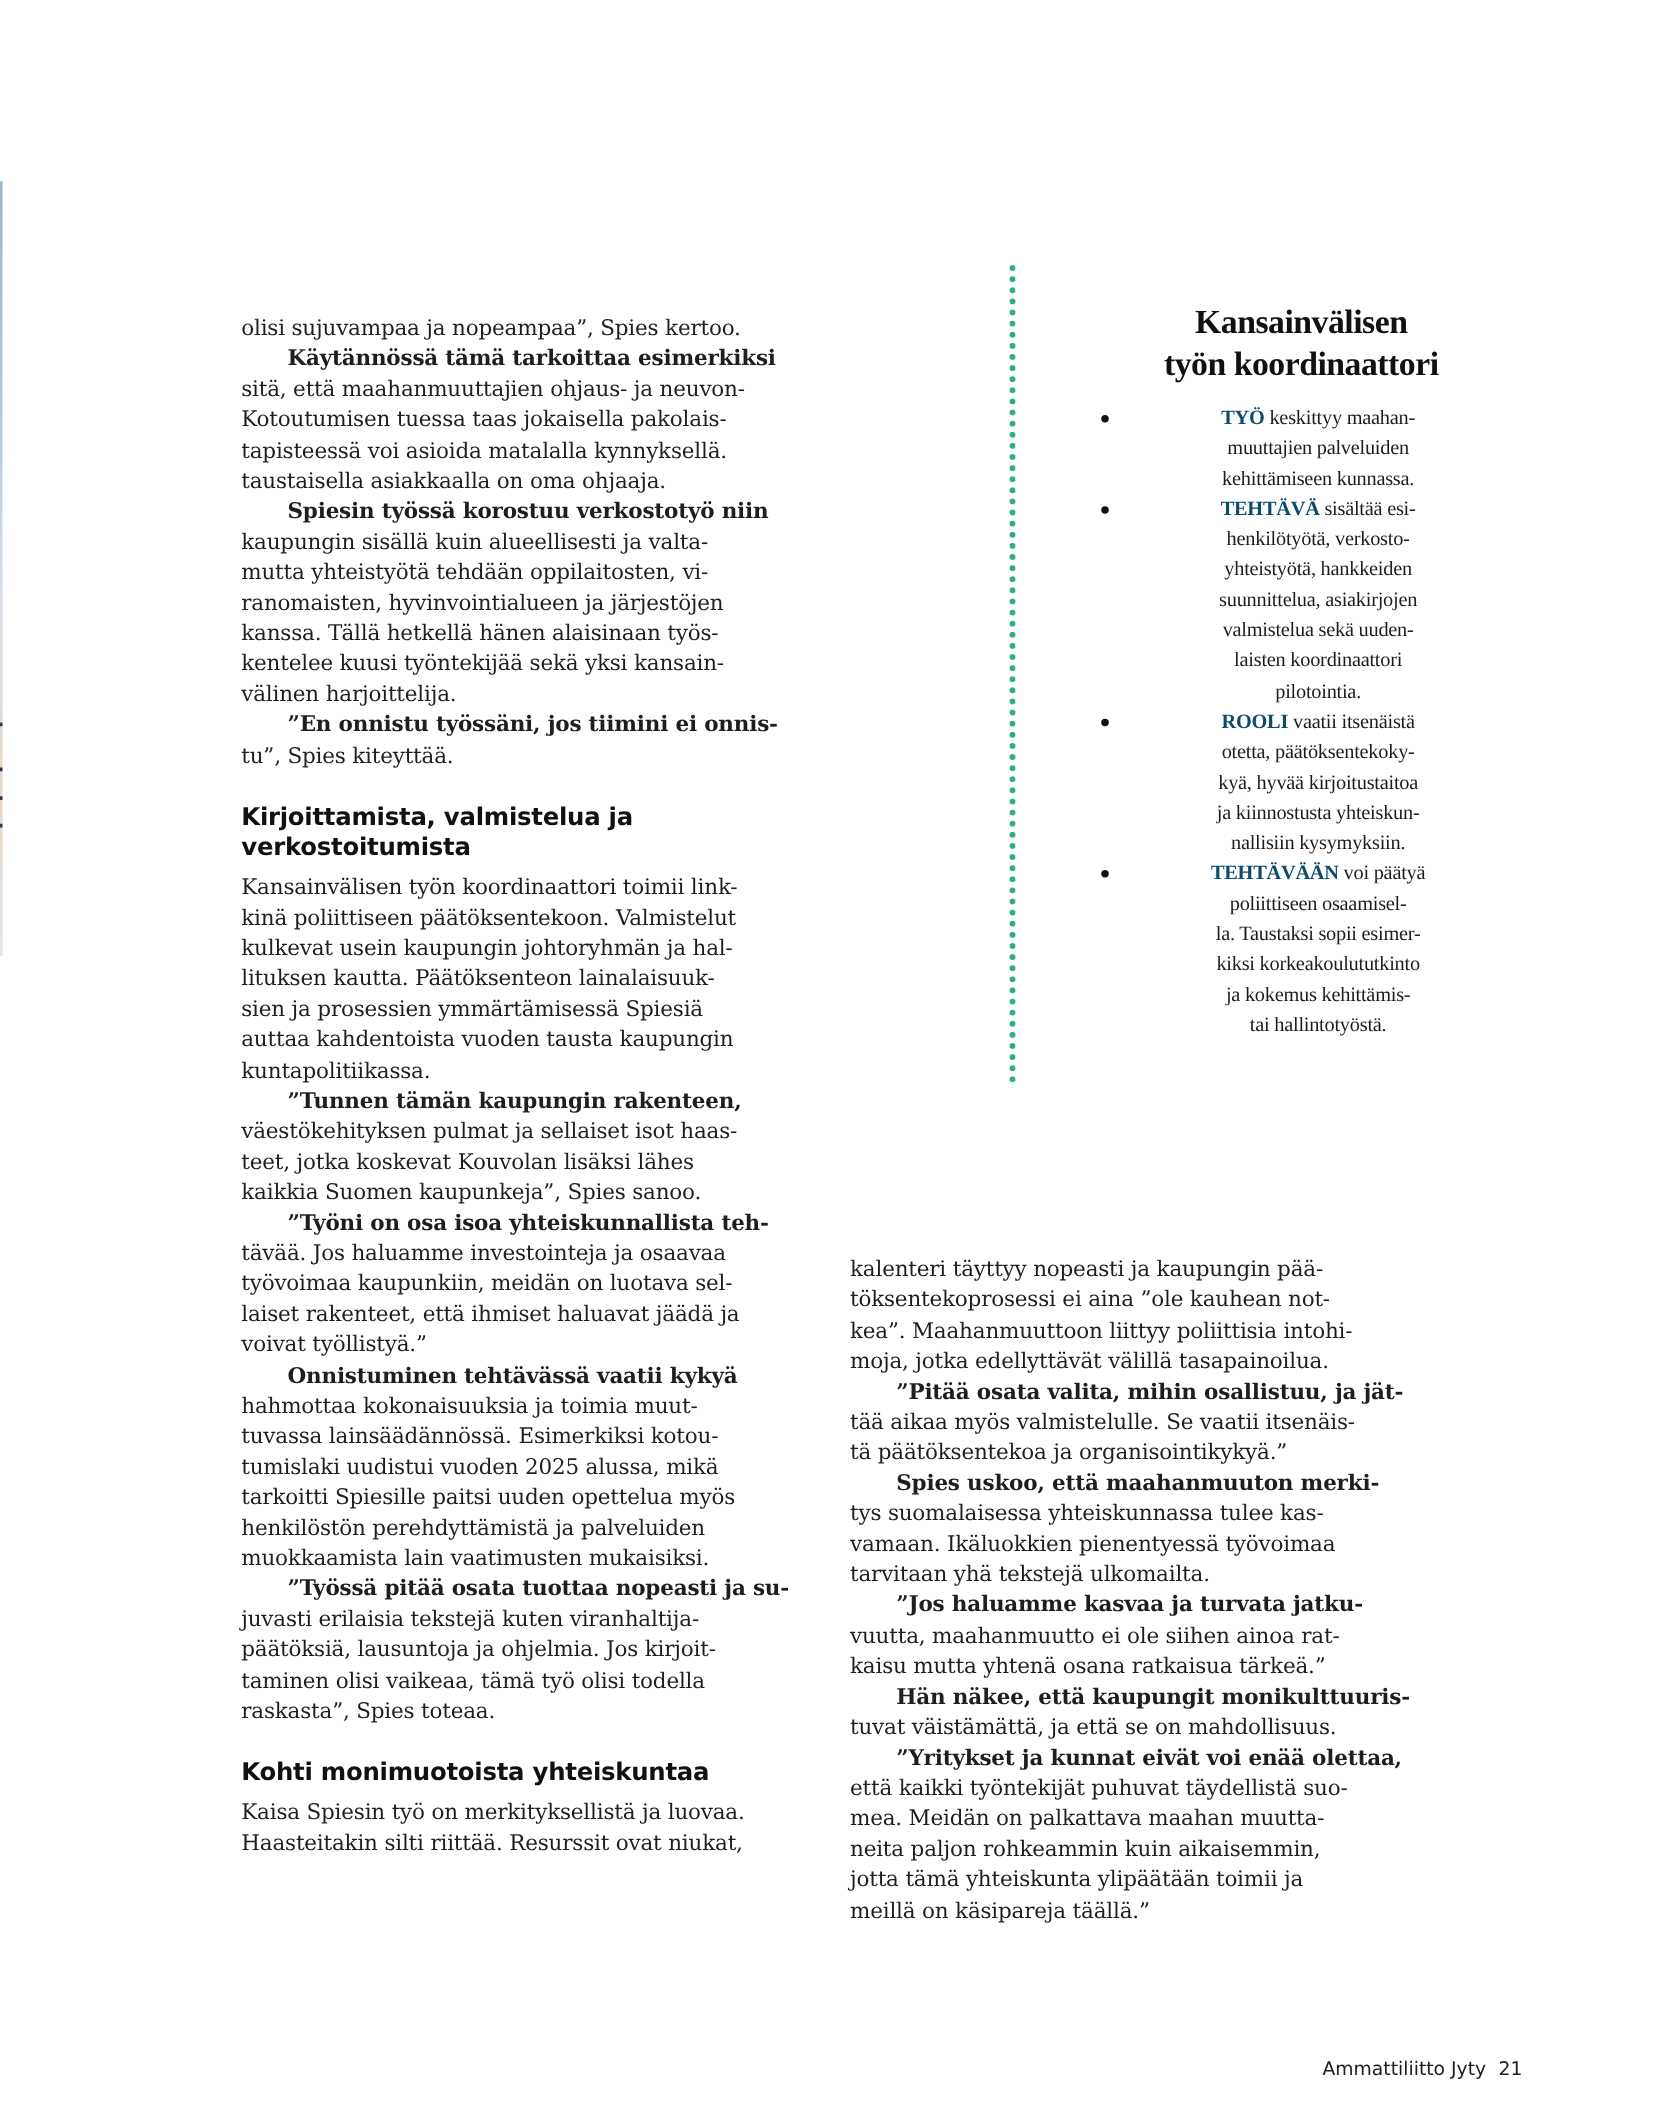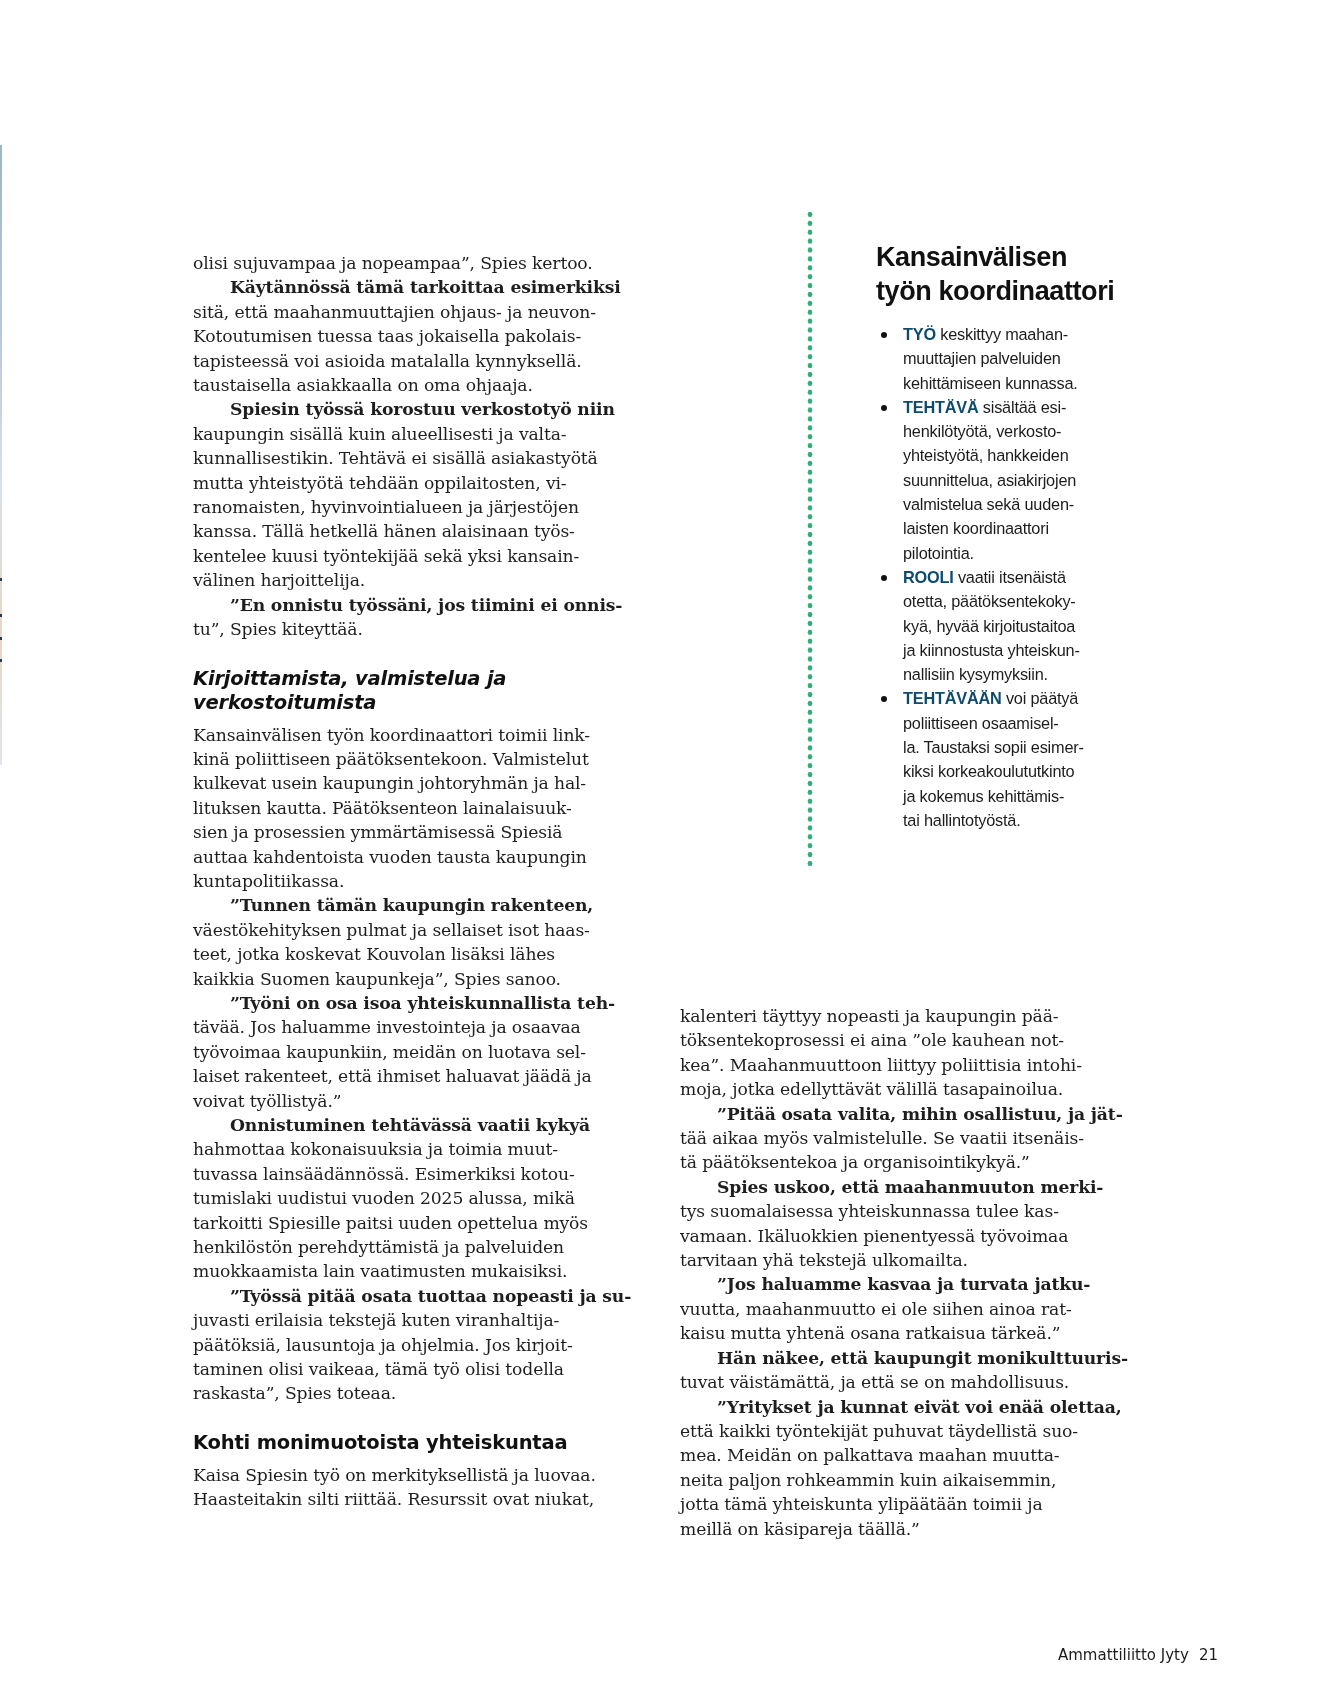--- a/index.html
+++ b/index.html
@@ -27,34 +27,35 @@
     .col .indent { padding-left: 37px; font-weight: bold; }
 
     .subhead {
       font-family: "DejaVu Sans", "Liberation Sans", sans-serif;
       font-weight: bold;
       font-size: 19.5px;
       line-height: 24px;
       color: #111;
       letter-spacing: -0.2px;
     }
-    .subhead-1 { margin-top: 25px; margin-bottom: 8px; font-style: italic; }
+    .subhead-1 { margin-top: 25px; margin-bottom: 8px; }
     .subhead-2 { margin-top: 25px; margin-bottom: 8px; }
 
     .dotted-rule {
       position: absolute; left: 807px; top: 210px; width: 6px; height: 660px;
       background-image: radial-gradient(circle, #2fae78 2.4px, transparent 2.6px);
       background-size: 6px 8.9px;
       background-repeat: repeat-y;
     }
 
     .sidebar-box {
       position: absolute; left: 876px; top: 240px; width: 330px;
-      font-family: Liberation Sans, sans-serif;
+      font-family: Liberation Serif, serif;
       color: #1c1c1c;
+      text-align: center;
     }
     .sidebar-title {
       font-weight: bold; font-size: 27px; line-height: 34px; color: #111;
       letter-spacing: -0.4px; margin: 0 0 14px 0;
     }
     .sidebar-title .line { display: block; white-space: nowrap; }
     .facts { list-style: none; margin: 0; padding: 0; }
     .fact { position: relative; padding-left: 27px; font-size: 16.3px; line-height: 24.3px; letter-spacing: -0.2px; }
     .fact .bullet {
       position: absolute; left: 5px; top: 10px; width: 6px; height: 6px; border-radius: 50%; background: #111;
@@ -85,21 +86,20 @@
   <div>
       <span class="line indent">Käytännössä tämä tarkoittaa esimerkiksi</span>
       <span class="line">sitä, että maahanmuuttajien ohjaus- ja neuvon-</span>
       <span class="line">Kotoutumisen tuessa taas jokaisella pakolais-</span>
       <span class="line">tapisteessä voi asioida matalalla kynnyksellä.</span>
       <span class="line">taustaisella asiakkaalla on oma ohjaaja.</span>
     </div>
   <div>
       <span class="line indent">Spiesin työssä korostuu verkostotyö niin</span>
       <span class="line">kaupungin sisällä kuin alueellisesti ja valta-</span>
-      <span class="line">kunnallisestikin. Tehtävä ei sisällä asiakastyötä</span>
       <span class="line">mutta yhteistyötä tehdään oppilaitosten, vi-</span>
       <span class="line">ranomaisten, hyvinvointialueen ja järjestöjen</span>
       <span class="line">kanssa. Tällä hetkellä hänen alaisinaan työs-</span>
       <span class="line">kentelee kuusi työntekijää sekä yksi kansain-</span>
       <span class="line">välinen harjoittelija.</span>
     </div>
   <div>
       <span class="line indent">”En onnistu työssäni, jos tiimini ei onnis-</span>
       <span class="line">tu”, Spies kiteyttää.</span>
     </div>

